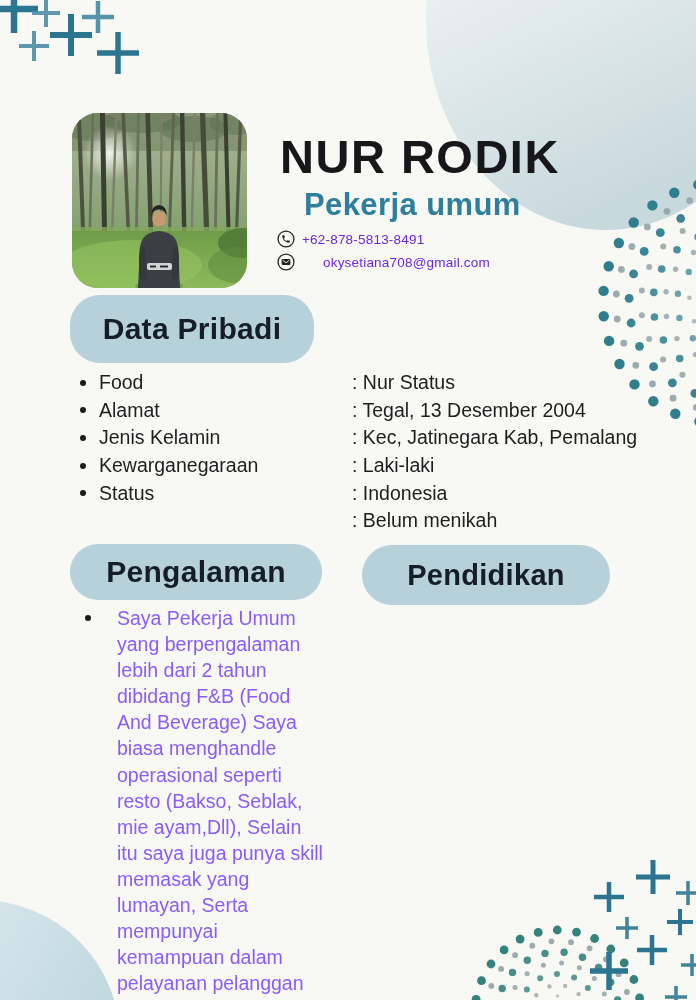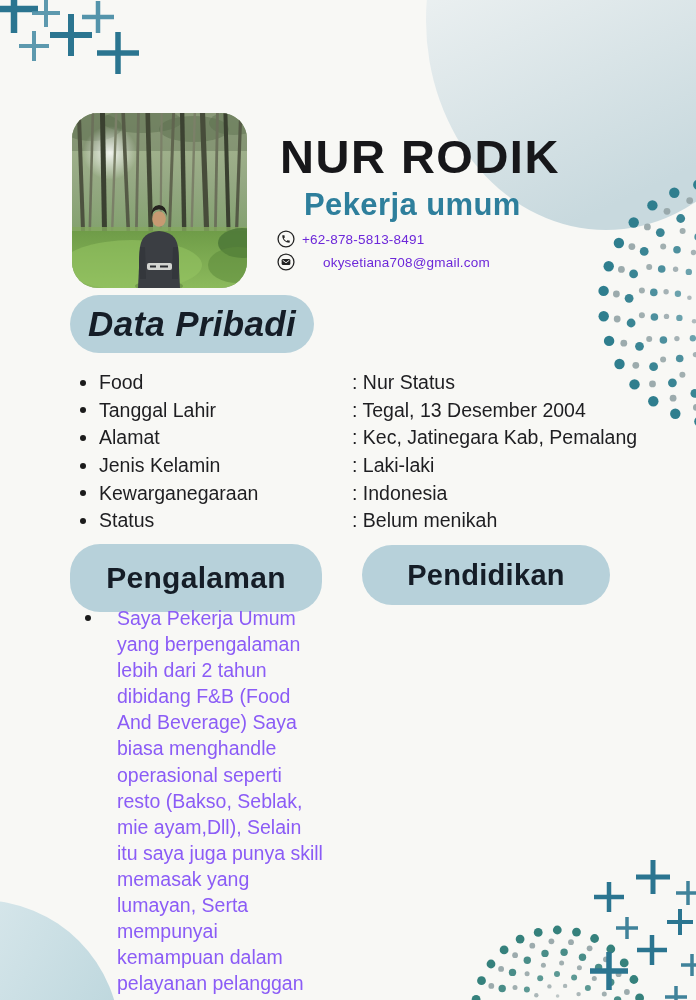--- a/index.html
+++ b/index.html
@@ -47,22 +47,22 @@
   .c-email { left:277px; top:253px;gap:28px; }
   .cicon { width:18px; height:18px; flex:none; }
   .cicon svg { display:block; }
 
   
   .pill {
     position:absolute; z-index:2; display:flex; align-items:center; justify-content:center;
     background: var(--pill, #b7d1da); color:#151d27; font-weight:700;
     border-radius:30px; letter-spacing:.3px;
   }
-  .pill-data { left:70px;  top:295px; width:244px; height:58px; font-size:35px;font-style:italic; }
-  .pill-exp  { left:70px;  top:544px; width:252px; height:68px; font-size:30px; }
+  .pill-data { left:70px;  top:295px; width:244px; height:68px; font-size:30px; }
+  .pill-exp  { left:70px;  top:544px; width:252px; height:56px; font-size:30px; }
   .pill-edu  { left:362px; top:545px; width:248px; height:60px; font-size:29px; }
 
   
   ul.plain { list-style:none; margin:0; padding:0; position:absolute; z-index:2; }
   .fields { left:80px;  top:369px; }
   .values { left:352px; top:369px; }
   .fields li, .values li {
     display:flex; align-items:center; height:27.6px;
     font-size:19.5px; color:#1e1e21;
   }
@@ -320,24 +320,20 @@
 
   <div class="pill pill-data">Data Pribadi</div>
 
   <ul class="plain fields">
     <li>
         <span class="dot"></span>
         <span>Food</span>
       </li>
     <li>
         <span class="dot"></span>
-        <span>Tanggal Lahir</span>
-      </li>
-    <li>
-        <span class="dot"></span>
         <span>Alamat</span>
       </li>
     <li>
         <span class="dot"></span>
         <span>Jenis Kelamin</span>
       </li>
     <li>
         <span class="dot"></span>
         <span>Kewarganegaraan</span>
       </li>

